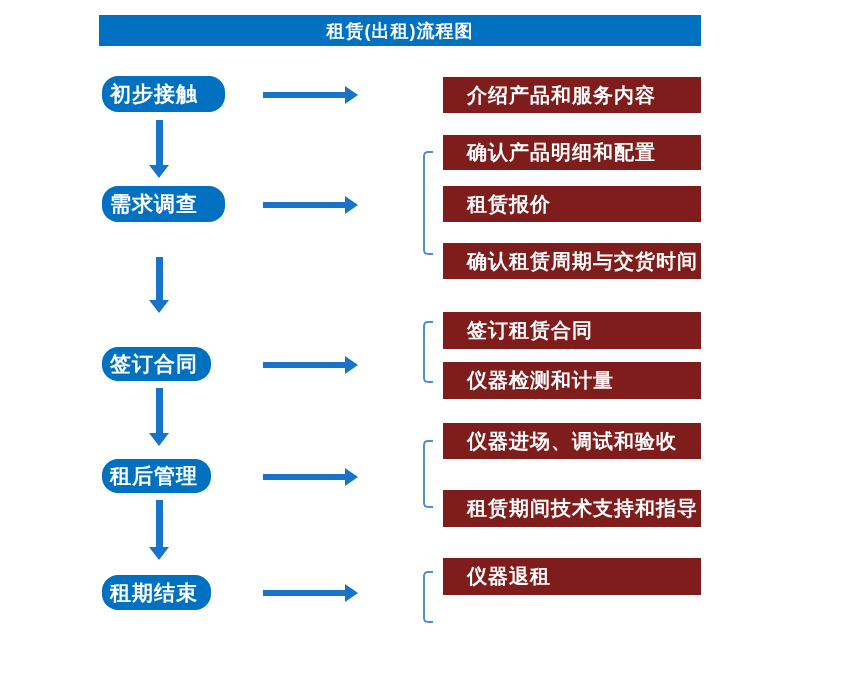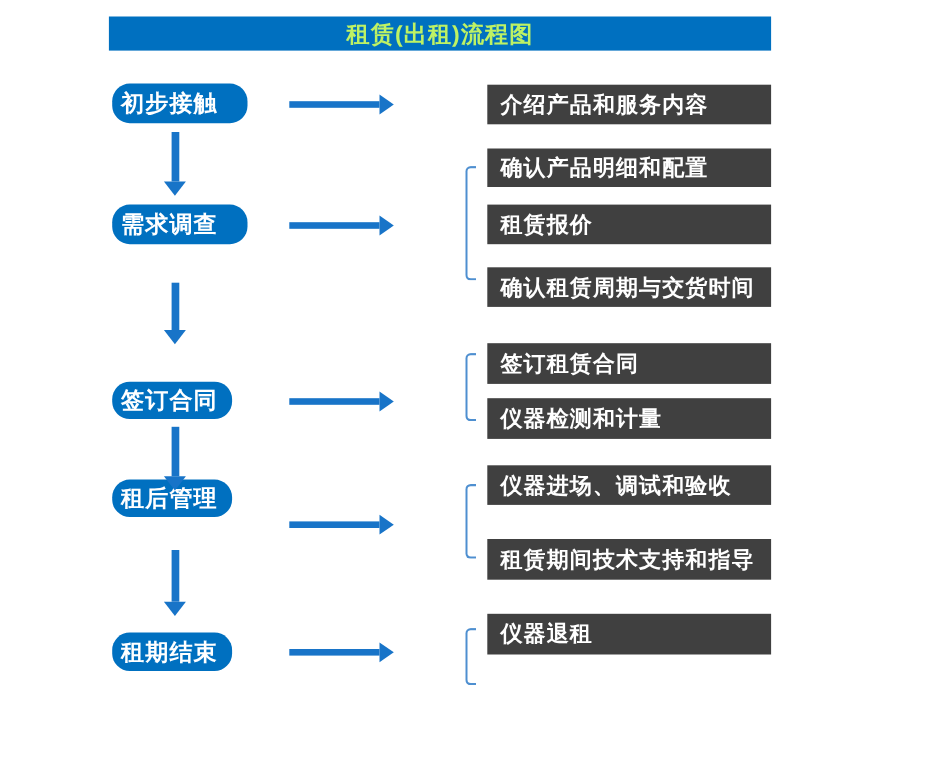--- a/index.html
+++ b/index.html
@@ -8,45 +8,45 @@
     width: 844px;
     height: 688px;
     background: #ffffff;
     font-family: "Liberation Sans", sans-serif;
     overflow: hidden;
   }
   .title-bar {
     position: absolute;
     left: 99px; top: 15px; width: 602px; height: 31px;
     background: #0070C0;
-    color: #bef264;
-    font-size: 21px; font-weight: bold;
+    color: #ffffff;
+    font-size: 18px; font-weight: bold;
     display: flex; align-items: center; justify-content: center;
     letter-spacing: 1px;
   }
   .stage-box {
     position: absolute;
     background: #0070C0;
     color: #ffffff;
     font-size: 21px; font-weight: bold;
     display: flex; align-items: center;
     padding-left: 8px;
     box-sizing: border-box;
     letter-spacing: 1px;
     white-space: nowrap;
     border-radius: 16px;
   }
   .detail-box {
     position: absolute;
     left: 443px; width: 258px;
-    background: #404040;
+    background: #7f1d1d;
     color: #ffffff;
     font-size: 20px; font-weight: bold;
     display: flex; align-items: center;
-    padding-left: 12px;
+    padding-left: 24px;
     box-sizing: border-box;
     letter-spacing: 1px;
     white-space: nowrap;
   }
   
   .h-arrow {
     position: absolute;
     left: 263px; width: 95px; height: 18px;
     display: flex; align-items: center;
   }
@@ -77,21 +77,21 @@
     border: 2px solid #4E8FD0;
     border-right: none;
     border-radius: 5px 0 0 5px;
     box-sizing: border-box;
     background: transparent;
   }
   
   .s1 { left:102px; top:76px;  width:123px; height:36px; }
   .s2 { left:102px; top:186px; width:123px; height:36px; }
   .s3 { left:102px; top:347px; width:109px; height:34px; }
-  .s4 { left:102px; top:436px; width:109px; height:34px; }
+  .s4 { left:102px; top:459px; width:109px; height:34px; }
   .s5 { left:102px; top:575px; width:109px; height:35px; }
 
   .d1  { top:77px;  height:36px; }
   .d2  { top:135px; height:35px; }
   .d3  { top:186px; height:36px; }
   .d4  { top:243px; height:36px; }
   .d5  { top:312px; height:37px; }
   .d6  { top:362px; height:37px; }
   .d7  { top:423px; height:36px; }
   .d8  { top:490px; height:37px;text-align:center; }

